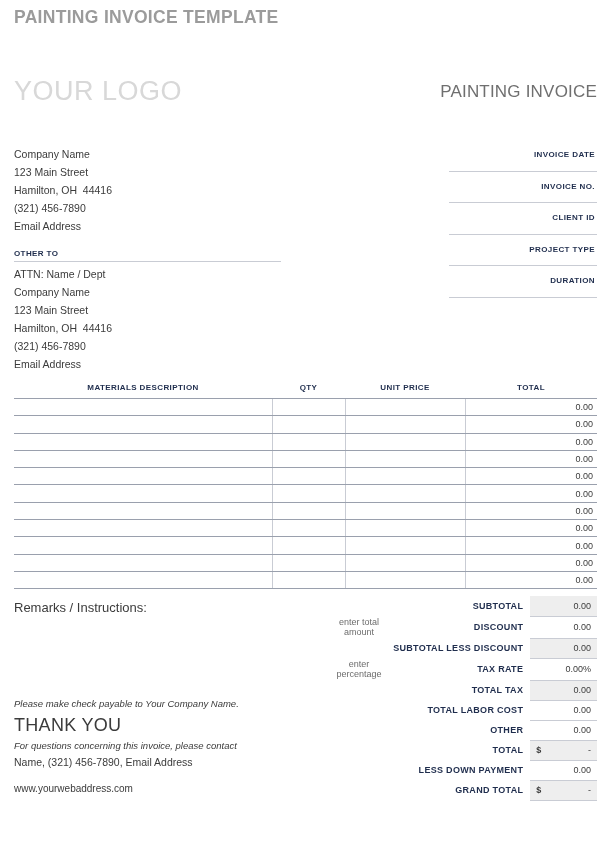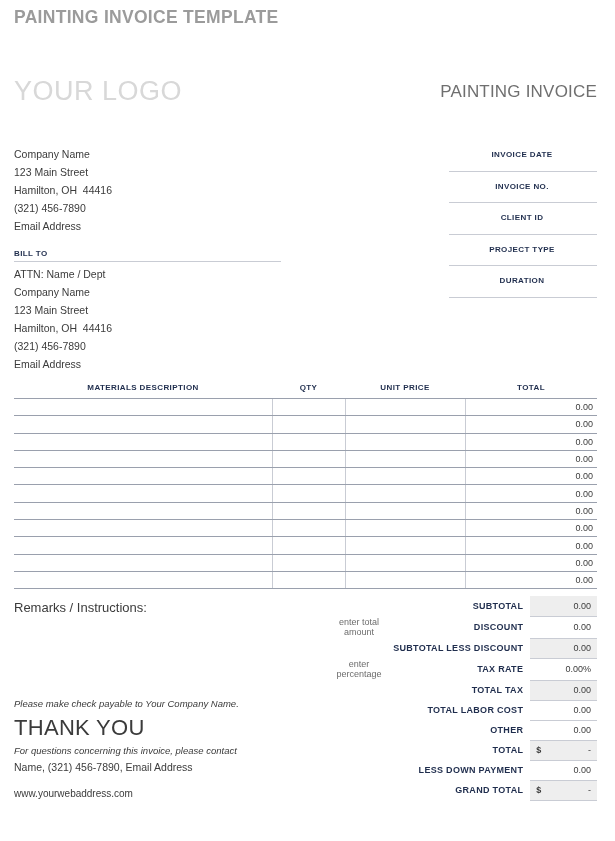--- a/index.html
+++ b/index.html
@@ -84,21 +84,21 @@
   
   .meta-fields {
     position: absolute;
     right: 18px;
     top: 140px;
     width: 148px;
   }
   .meta-row {
     height: 31.5px;
     border-bottom: 1px solid #c9ccd4;
-    text-align: center;
+    text-align: right;
     box-sizing: border-box;
   }
   .meta-label {
     font-size: 8px;
     font-weight: bold;
     letter-spacing: 0.4px;
     color: #1f2d4d;
     display: block;
     padding-top: 10px;
     padding-right: 2px;
@@ -156,21 +156,21 @@
     left: 14px;
     top: 698px;
     width: 300px;
   }
   .payable {
     font-size: 9.5px;
     font-style: italic;
     color: #3b3b3b;
   }
   .thanks {
-    font-size: 22px;
+    font-size: 18px;
     color: #3b3b3b;
     letter-spacing: 0.3px;
     margin-top: 6px;
     margin-bottom: 4px;
   }
   .questions {
     font-size: 9.5px;
     font-style: italic;
     color: #3b3b3b;
     margin-bottom: 5px;
@@ -243,21 +243,21 @@
 
 <div class="from-block" id="from-block">
     <div class="addr-line">Company Name</div>
     <div class="addr-line">123 Main Street</div>
     <div class="addr-line">Hamilton, OH  44416</div>
     <div class="addr-line">(321) 456-7890</div>
     <div class="addr-line">Email Address</div>
   </div>
 
 <div class="billto-block">
-  <div class="billto-label">BILL TO</div>
+  <div class="billto-label">OTHER TO</div>
   <div class="billto-rule"></div>
   <div id="billto-lines">
       <div class="addr-line">ATTN: Name / Dept</div>
       <div class="addr-line">Company Name</div>
       <div class="addr-line">123 Main Street</div>
       <div class="addr-line">Hamilton, OH  44416</div>
       <div class="addr-line">(321) 456-7890</div>
       <div class="addr-line">Email Address</div>
     </div>
 </div>

